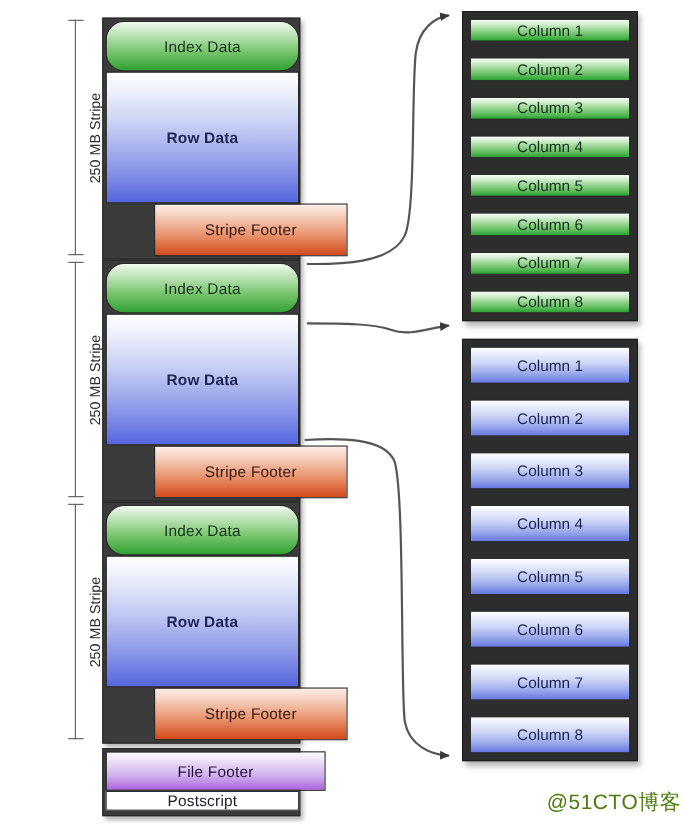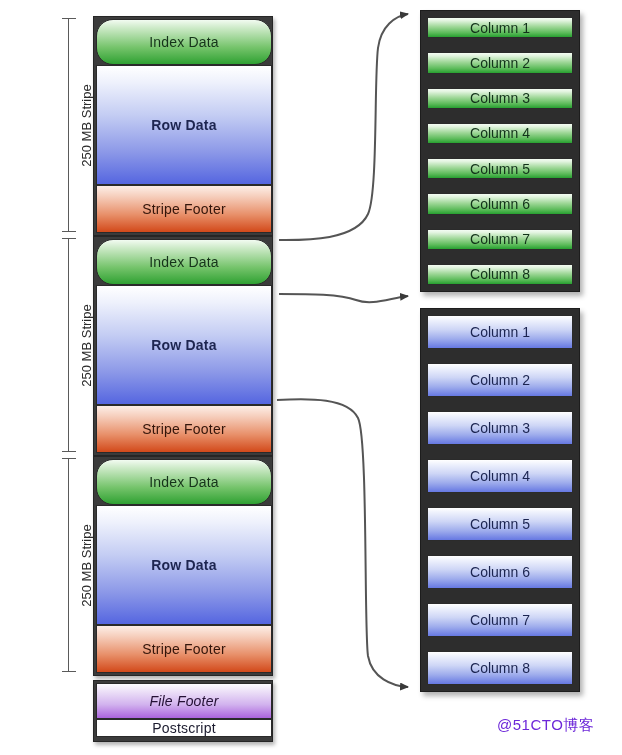--- a/index.html
+++ b/index.html
@@ -47,20 +47,21 @@
     border-radius: 17px;
   }
   .row-data {
     background: linear-gradient(to bottom, #ffffff 0%, #eef1fc 14%, #c3ccf3 42%, #8e9ae8 72%, #5566e0 100%);
     color: #1d2550;
     font-weight: bold;
   }
   .stripe-footer {
     background: linear-gradient(to bottom, #fdeee7 0%, #f6cfbd 22%, #e8906a 62%, #d2491a 100%);
     color: #33150a;
+    margin-left: 44px;
   }
   .file-footer {
     background: linear-gradient(to bottom, #fdfbff 0%, #eee3f8 20%, #d2b3ee 60%, #ab63dd 100%);
     color: #241035;
   }
   .postscript {
     background: #ffffff;
     color: #1b1b2e;
   }
 
@@ -146,22 +147,22 @@
     position: absolute;
     white-space: nowrap;
     pointer-events: none;
   }
   .wm-csdn {
     font-size: 15px;
     color: #ececec;
     letter-spacing: .3px;
   }
   .wm-51cto {
-    font-size: 15px;
-    color: #6d28d9;
+    font-size: 19px;
+    color: #4d7c0f;
     letter-spacing: .5px;
   }
 </style>
 </head>
 <body>
 
 <div id="canvas">
 
   <div class="bracket" style="left:62px; top:18px; height:214px;">
     <div class="vline"></div>
@@ -196,21 +197,21 @@
     <div class="blk stripe-footer" style="left:2px; top:168px; width:176px; height:48px;">Stripe Footer</div>
   </div>
 
   <div class="stripe-frame" style="left:93px; top:456px; width:180px; height:220px;">
     <div class="blk index-data" style="left:2px; top:2px; width:176px; height:46px;">Index Data</div>
     <div class="blk row-data" style="left:2px; top:48px; width:176px; height:120px;">Row Data</div>
     <div class="blk stripe-footer" style="left:2px; top:168px; width:176px; height:48px;">Stripe Footer</div>
   </div>
 
   <div class="stripe-frame" style="left:93px; top:680px; width:180px; height:62px;">
-    <div class="blk file-footer" style="left:2px; top:2px; width:176px; height:36px;font-style:italic;">File Footer</div>
+    <div class="blk file-footer" style="left:2px; top:2px; width:200px; height:36px;">File Footer</div>
     <div class="blk postscript" style="left:2px; top:38px; width:176px; height:18px;">Postscript</div>
   </div>
 
   <div class="colgroup green" style="left:420px; top:10px; width:160px; height:282px;">
     <div class="cell">Column 1</div>
     <div class="cell">Column 2</div>
     <div class="cell">Column 3</div>
     <div class="cell">Column 4</div>
     <div class="cell">Column 5</div>
     <div class="cell">Column 6</div>

